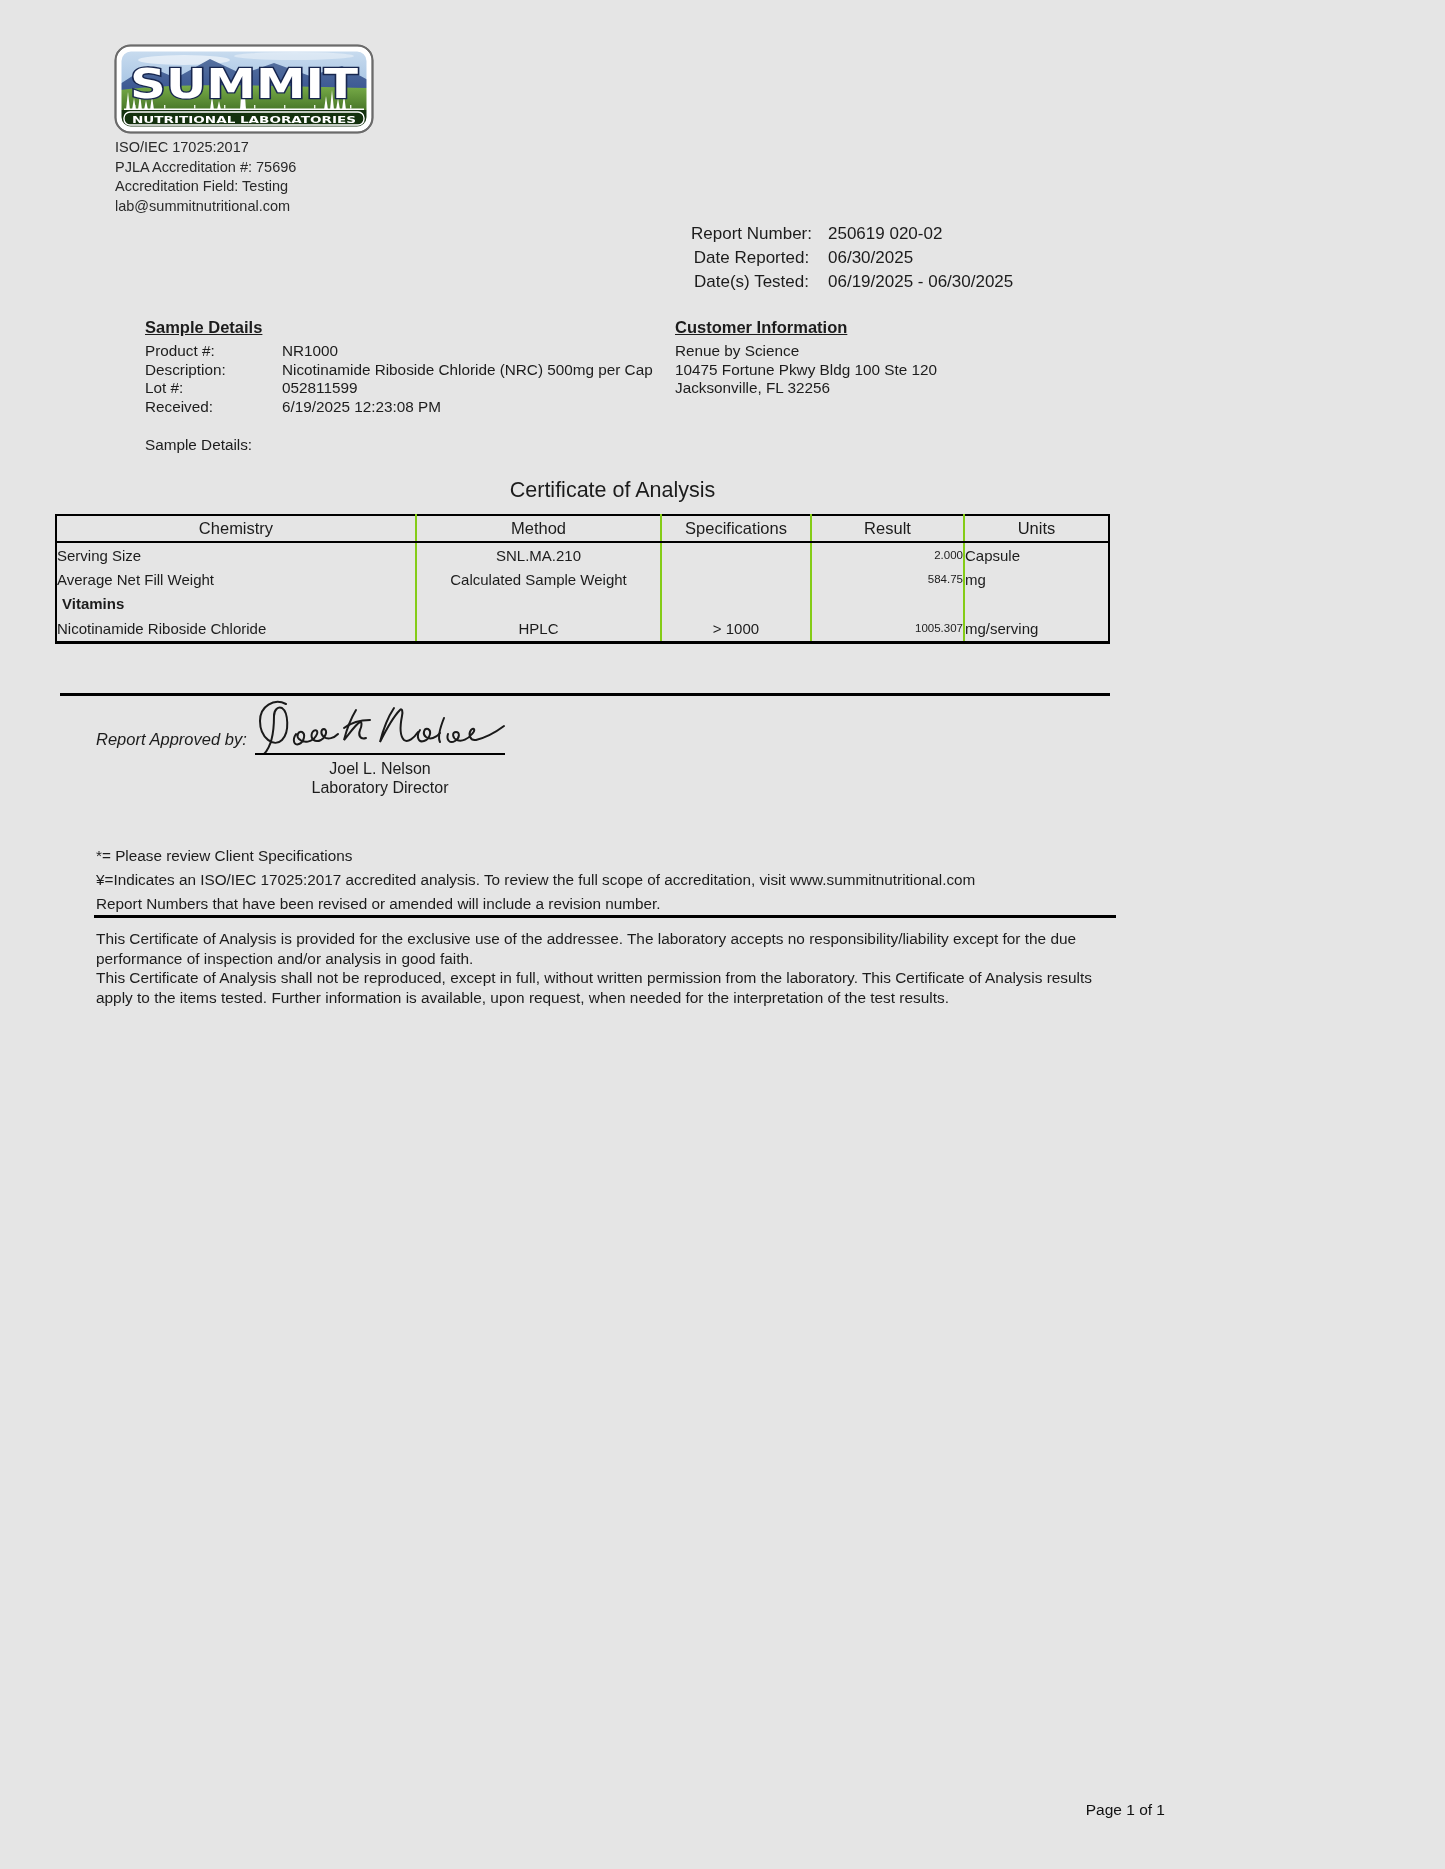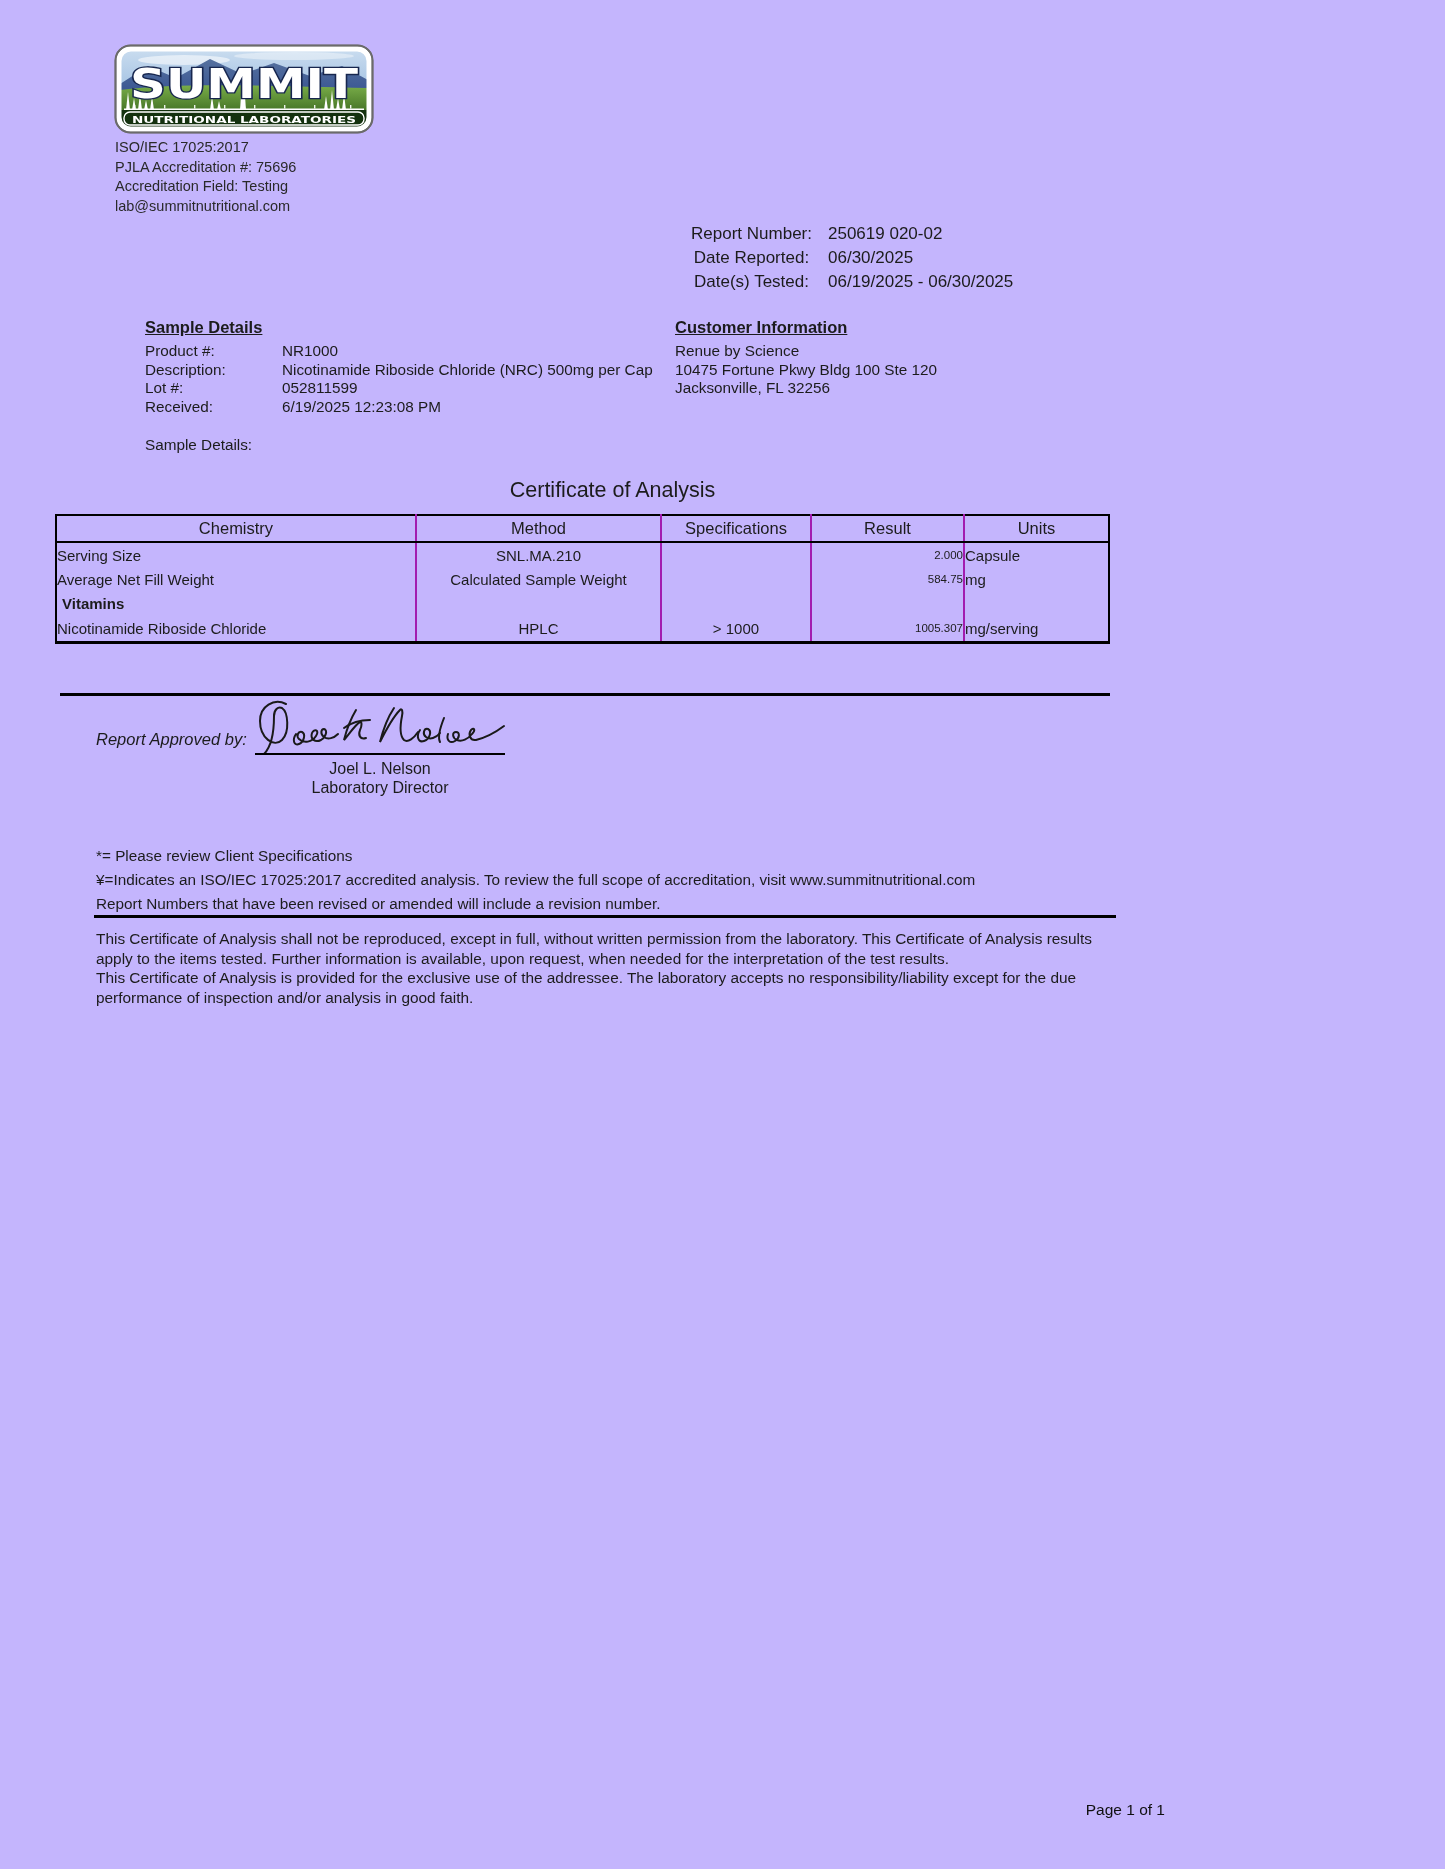--- a/index.html
+++ b/index.html
@@ -1,17 +1,17 @@
 <!DOCTYPE html>
 <html><head>
 <meta charset="utf-8">
 <style>
   html,body{margin:0;padding:0;background:#ffffff;}
   .page{
-    position:relative;width:1445px;height:1869px;background:#c4b5fd;
+    position:relative;width:1445px;height:1869px;background:#e5e5e5;
     font-family:"Liberation Sans", sans-serif;color:#1c1c1c;overflow:hidden;
   }
   .abs{position:absolute;}
 
   
   .accred{font-size:14.5px;line-height:19.5px;color:#2a2a2a;}
 
   
   .report-info{font-size:17px;line-height:24px;}
   .report-info .kv-row{display:flex;text-align:center;}
@@ -31,21 +31,21 @@
   .plain-label{font-size:15.3px;}
 
   .coa-title{font-size:21.5px;text-align:center;}
 
   
   table.coa{border-collapse:collapse;table-layout:fixed;width:1053px;
     border:2px solid #000;font-size:15px;}
   table.coa th{
     border-bottom:2px solid #000;font-size:16.5px;font-weight:normal;
     padding:2px 0 3px 0;text-align:center;height:20px;}
-  table.coa th + th, table.coa td + td{border-left:2px solid #a21caf;}
+  table.coa th + th, table.coa td + td{border-left:2px solid #84cc16;}
   table.coa td{height:24px;padding:0;vertical-align:middle;}
   table.coa tr.last td{height:26px;}
   table.coa{border-bottom-width:3px;}
   td.c-chem{padding-left:8px;}
   td.c-chem.section{font-weight:bold;padding-left:5px;}
   td.c-method{text-align:center;}
   td.c-spec{text-align:center;}
   td.c-result{text-align:right;font-size:11.5px;vertical-align:top;padding:3px 4px 0 0;}
   td.c-units{padding-left:8px;}
 
@@ -258,19 +258,19 @@
     <div>Laboratory Director</div>
   </div>
 
   <div class="abs footnote" style="left:96px;top:847px;text-align:right;">*= Please review Client Specifications</div>
   <div class="abs footnote" style="left:96px;top:871px;">¥=Indicates an ISO/IEC 17025:2017 accredited analysis. To review the full scope of accreditation, visit www.summitnutritional.com</div>
   <div class="abs footnote" style="left:96px;top:895px;">Report Numbers that have been revised or amended will include a revision number.</div>
 
   <div class="abs hrule" style="left:94px;top:915px;width:1022px;height:3px;"></div>
 
   <div class="abs legal" style="left:96px;top:929px;width:1008px;">
+    <div>This Certificate of Analysis is provided for the exclusive use of the addressee. The laboratory accepts no responsibility/liability except for the due performance of inspection and/or analysis in good faith.</div>
     <div>This Certificate of Analysis shall not be reproduced, except in full, without written permission from the laboratory. This Certificate of Analysis results apply to the items tested. Further information is available, upon request, when needed for the interpretation of the test results.</div>
-    <div>This Certificate of Analysis is provided for the exclusive use of the addressee. The laboratory accepts no responsibility/liability except for the due performance of inspection and/or analysis in good faith.</div>
   </div>
 
   <div class="abs page-num" style="top:1801px;right:280px;">Page 1 of 1</div>
 
 </div>
 
 </body></html>

